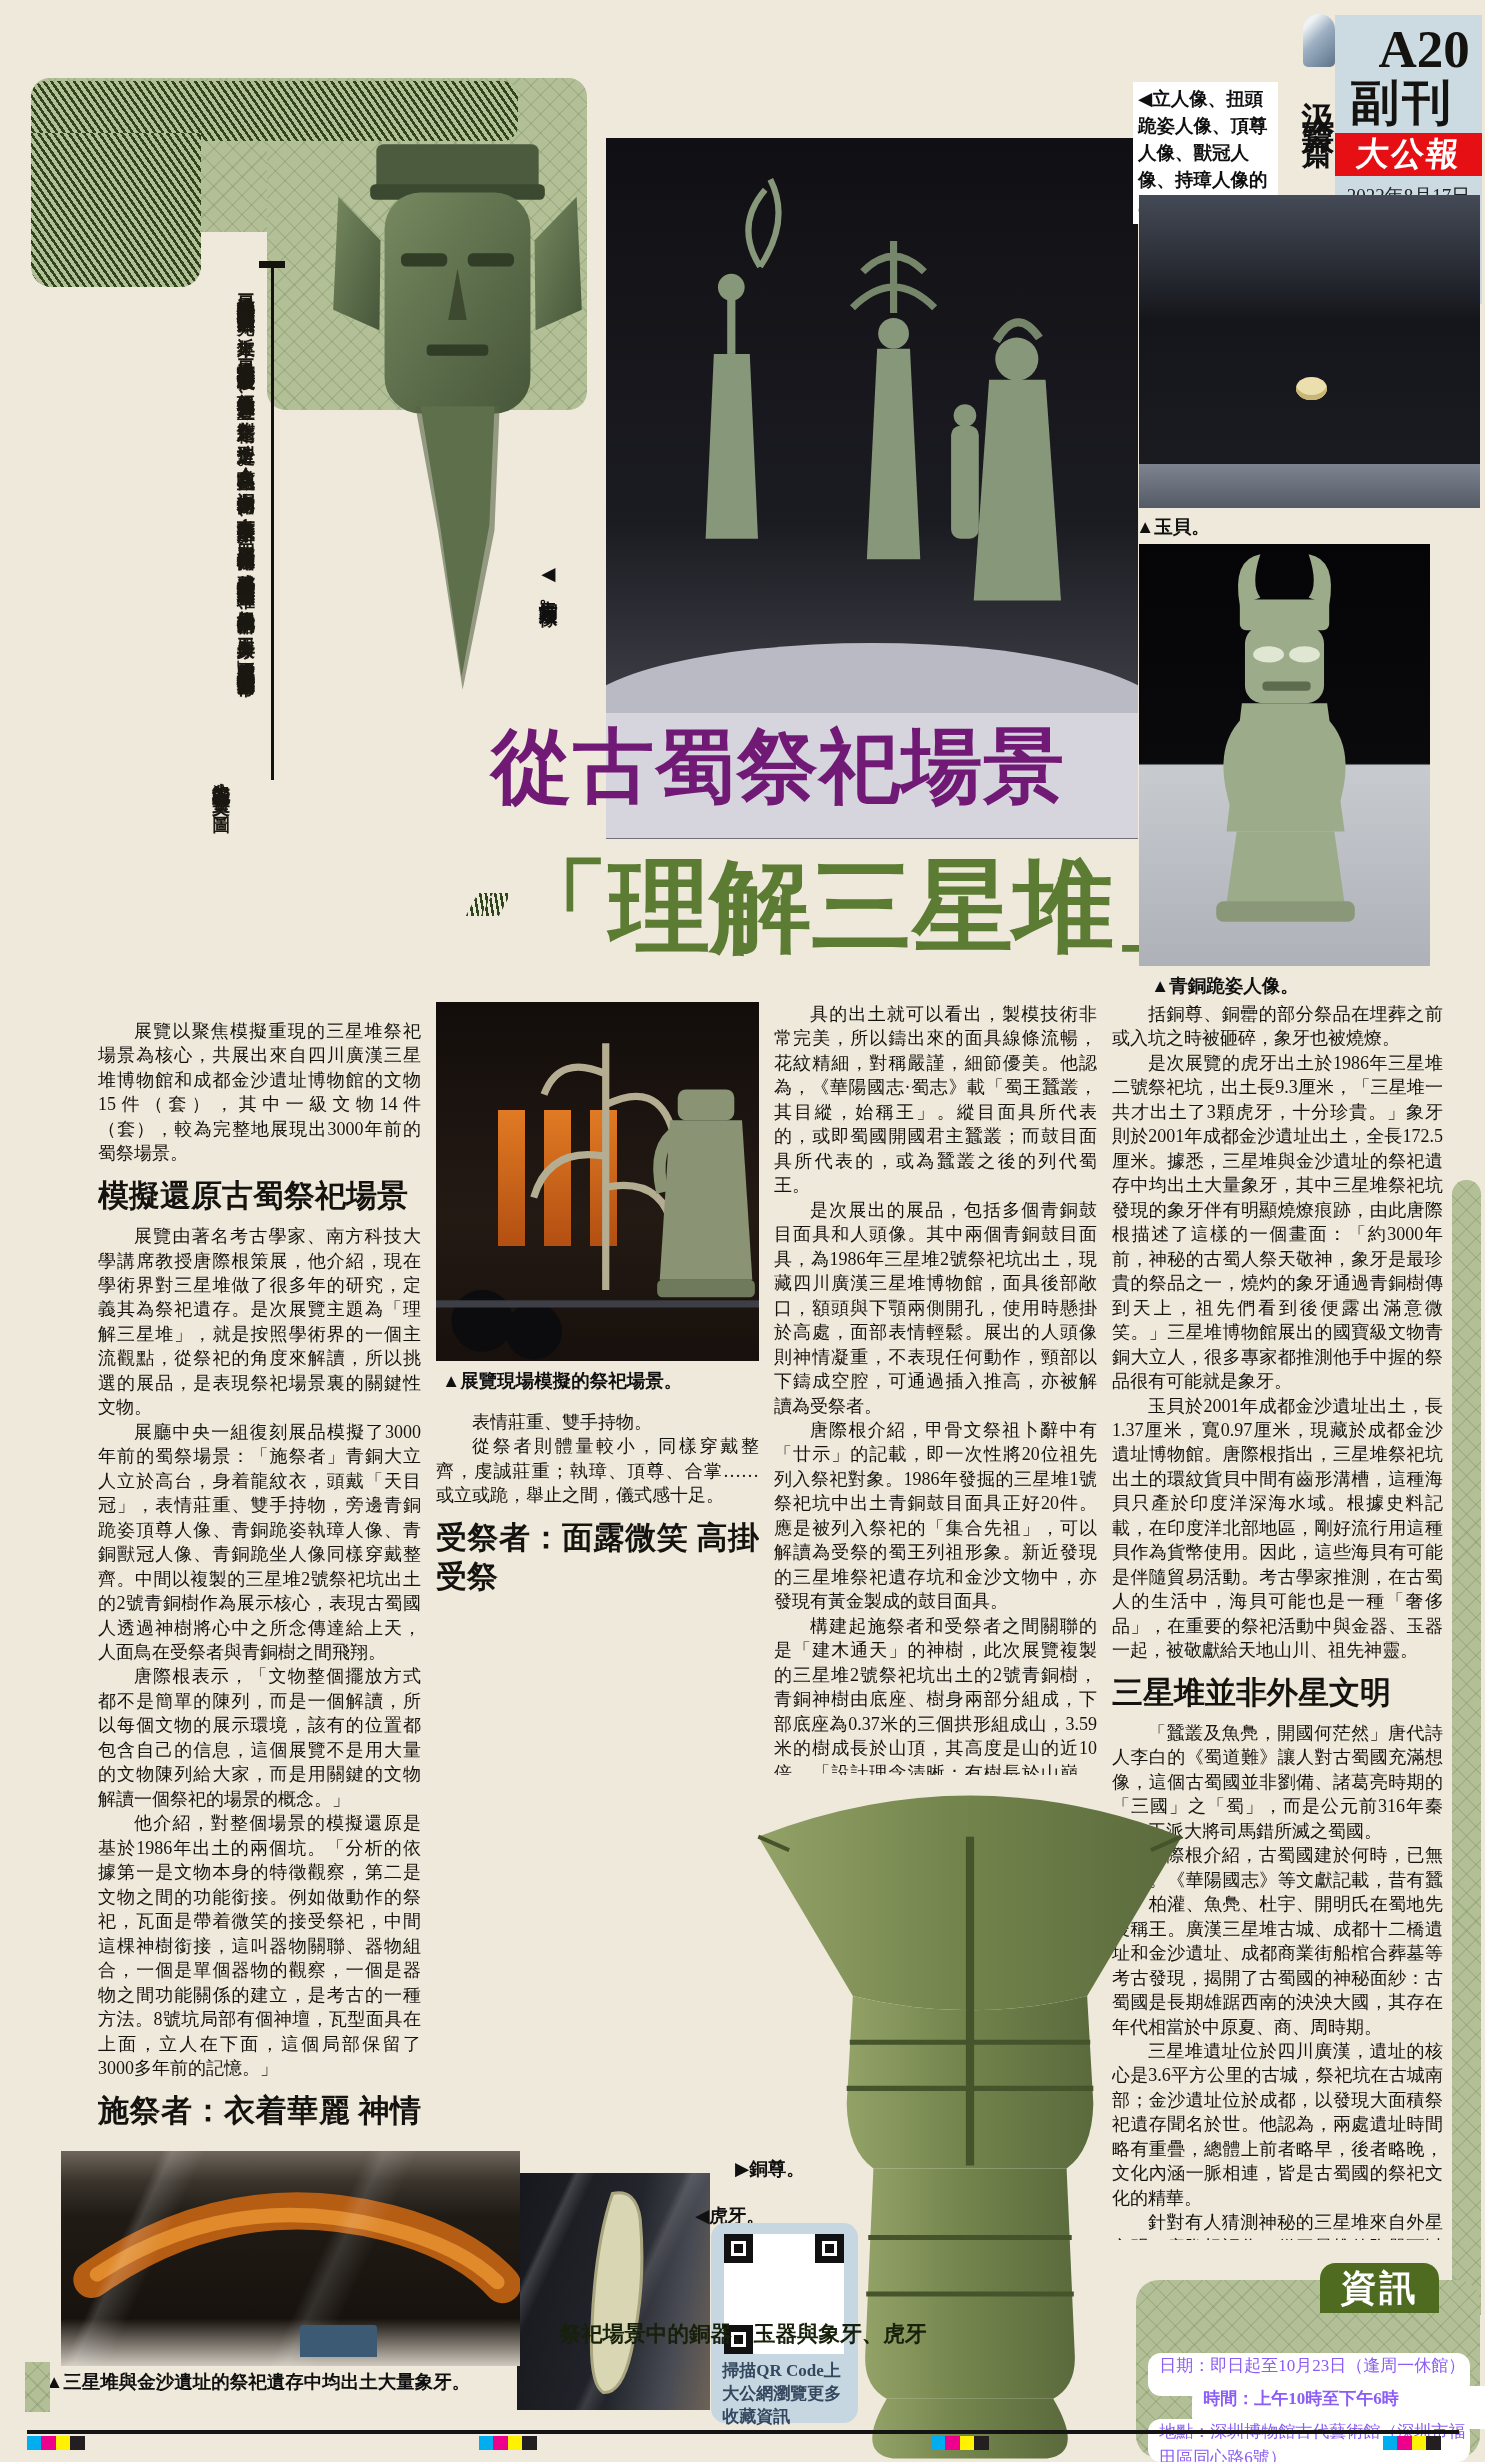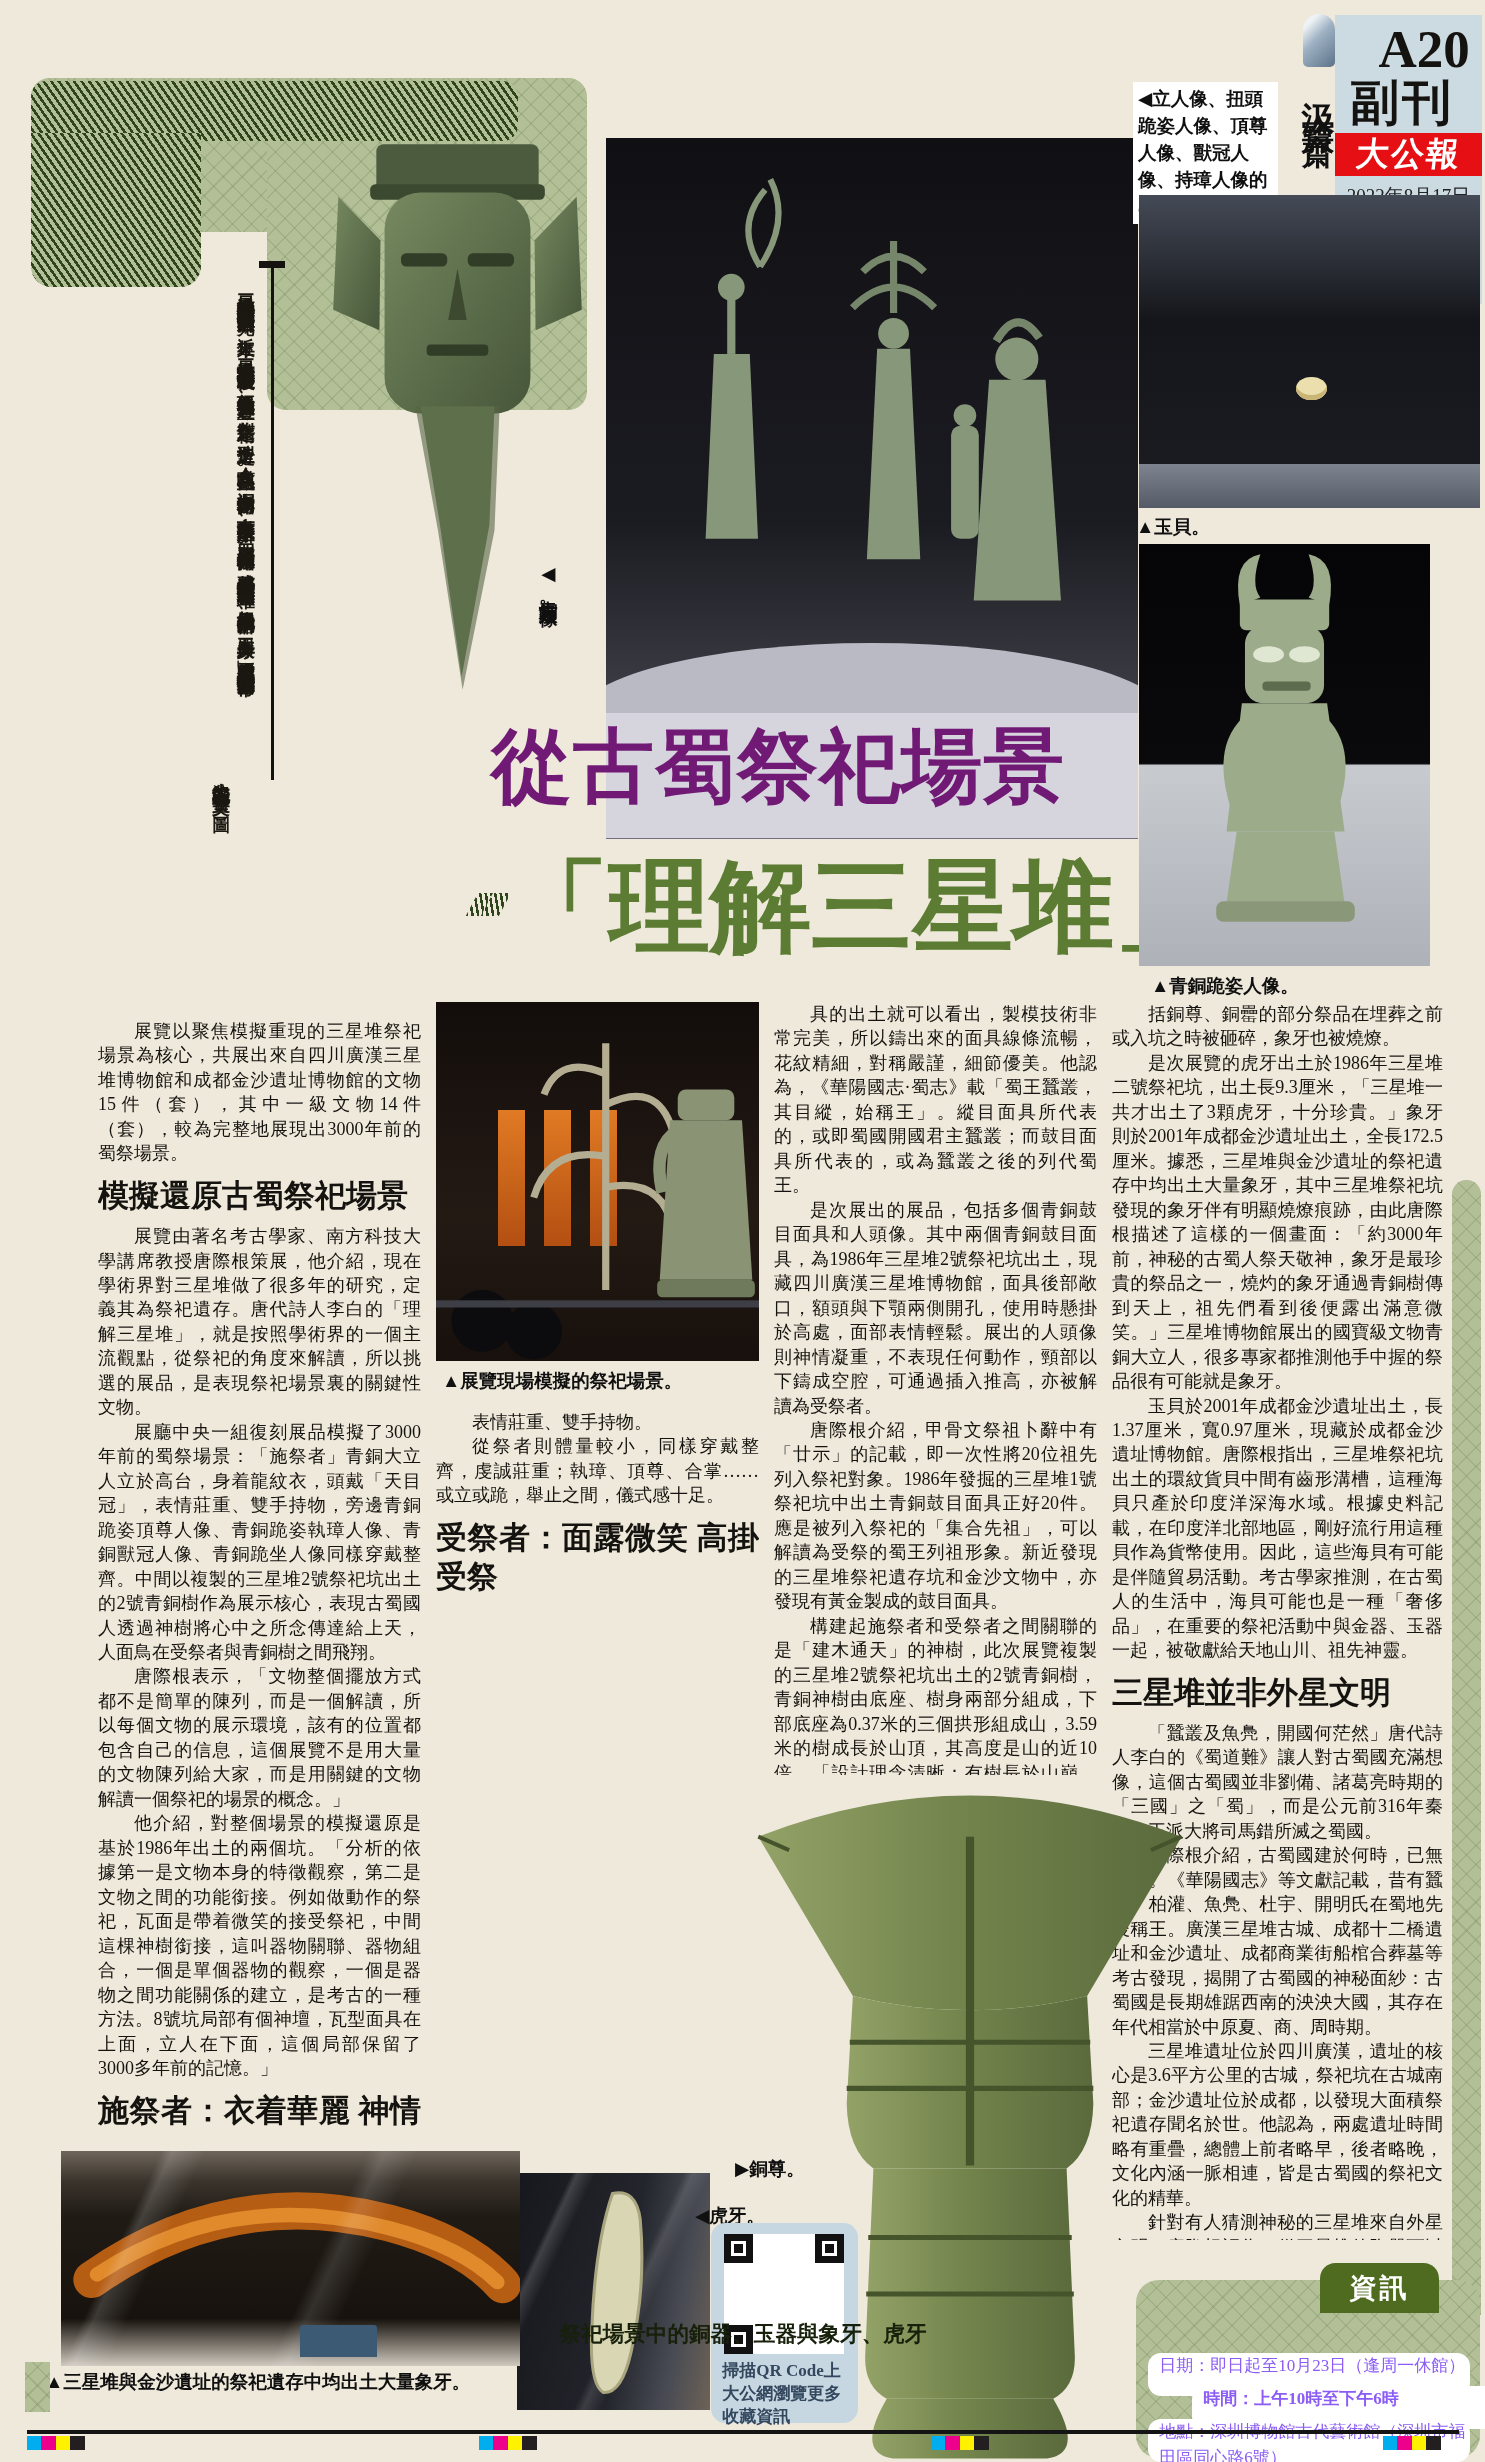--- a/index.html
+++ b/index.html
@@ -102,21 +102,21 @@
       background-blend-mode:lighten;}
   .finder{position:absolute;width:29px;height:29px;border:7.2px solid #111;background:#fff;box-sizing:border-box;}
   .finder b{position:absolute;left:3.1px;top:3.1px;width:8.2px;height:8.2px;background:#111;}
   .qrtext{position:absolute;left:11.3px;top:137px;width:125px;font-size:17px;line-height:1.35;
           color:#33475e;font-weight:bold;}
 
   
   .strip{left:1452px;top:1180px;width:29px;height:1135px;border-radius:14.4px 14.4px 0 0;}
   .infobox{left:1136px;top:2280px;width:344px;height:178px;border-radius:22.6px;}
   .infotab{left:1320px;top:2263px;width:119px;height:50px;background:#4e6b1f;border-radius:15.4px 15.4px 0 0;
-           display:flex;align-items:center;justify-content:center;color:#fff;font-size:27px;font-weight:bold;letter-spacing:3.1px;}
+           display:flex;align-items:center;justify-content:center;color:#fff;font-size:36px;font-weight:bold;letter-spacing:3.1px;}
   .infotitle{position:absolute;left:0;width:100%;text-align:center;font-size:21.6px;font-weight:bold;color:#17200a;}
   .pill{position:absolute;left:11.3px;width:322px;height:43px;background:#fff;border-radius:13px;
         font-size:17px;line-height:26px;padding-left:11.3px;box-sizing:border-box;color:#8b5cf6;}
 
   
   .rule{left:27px;top:2430px;width:1432px;height:3.6px;background:#141414;}
   .regs{top:2436px;width:62px;height:14.4px;display:flex;}
   .regs div{width:14.4px;height:14.4px;}
   .rc{background:#00aeef;} .rm{background:#ec008c;} .ry{background:#fff200;} .rk{background:#231f20;}
   .deco-bl{left:25px;top:2362px;width:25px;height:50px;}
@@ -253,21 +253,21 @@
           <ellipse cx="190" cy="640" rx="55" ry="55"></ellipse>
         </g>
       <rect x="0" y="580" width="628" height="14" fill="#3e3e46"></rect>
     </svg>
   </div>
   <div class="abs cap cap-scene">▲展覽現場模擬的祭祀場景。</div>
 
   <div class="abs coltext col1">
       <div class="para">展覽以聚焦模擬重現的三星堆祭祀場景為核心，共展出來自四川廣漢三星堆博物館和成都金沙遺址博物館的文物15件（套），其中一級文物14件（套），較為完整地展現出3000年前的蜀祭場景。</div>
       <div class="subhead">模擬還原古蜀祭祀場景</div>
-      <div class="para">展覽由著名考古學家、南方科技大學講席教授唐際根策展，他介紹，現在學術界對三星堆做了很多年的研究，定義其為祭祀遺存。唐代詩人李白的「理解三星堆」，就是按照學術界的一個主流觀點，從祭祀的角度來解讀，所以挑選的展品，是表現祭祀場景裏的關鍵性文物。</div>
+      <div class="para">展覽由著名考古學家、南方科技大學講席教授唐際根策展，他介紹，現在學術界對三星堆做了很多年的研究，定義其為祭祀遺存。是次展覽主題為「理解三星堆」，就是按照學術界的一個主流觀點，從祭祀的角度來解讀，所以挑選的展品，是表現祭祀場景裏的關鍵性文物。</div>
       <div class="para">展廳中央一組復刻展品模擬了3000年前的蜀祭場景：「施祭者」青銅大立人立於高台，身着龍紋衣，頭戴「天目冠」，表情莊重、雙手持物，旁邊青銅跪姿頂尊人像、青銅跪姿執璋人像、青銅獸冠人像、青銅跪坐人像同樣穿戴整齊。中間以複製的三星堆2號祭祀坑出土的2號青銅樹作為展示核心，表現古蜀國人透過神樹將心中之所念傳達給上天，人面鳥在受祭者與青銅樹之間飛翔。</div>
       <div class="para">唐際根表示，「文物整個擺放方式都不是簡單的陳列，而是一個解讀，所以每個文物的展示環境，該有的位置都包含自己的信息，這個展覽不是用大量的文物陳列給大家，而是用關鍵的文物解讀一個祭祀的場景的概念。」</div>
       <div class="para">他介紹，對整個場景的模擬還原是基於1986年出土的兩個坑。「分析的依據第一是文物本身的特徵觀察，第二是文物之間的功能銜接。例如做動作的祭祀，瓦面是帶着微笑的接受祭祀，中間這棵神樹銜接，這叫器物關聯、器物組合，一個是單個器物的觀察，一個是器物之間功能關係的建立，是考古的一種方法。8號坑局部有個神壇，瓦型面具在上面，立人在下面，這個局部保留了3000多年前的記憶。」</div>
       <div class="subhead">施祭者：衣着華麗 神情肅穆</div>
     </div>
   <div class="abs coltext col2">
       <div class="para">表情莊重、雙手持物。</div>
       <div class="para">從祭者則體量較小，同樣穿戴整齊，虔誠莊重；執璋、頂尊、合掌……或立或跪，舉止之間，儀式感十足。</div>
       <div class="subhead">受祭者：面露微笑 高掛受祭</div>
     </div>

